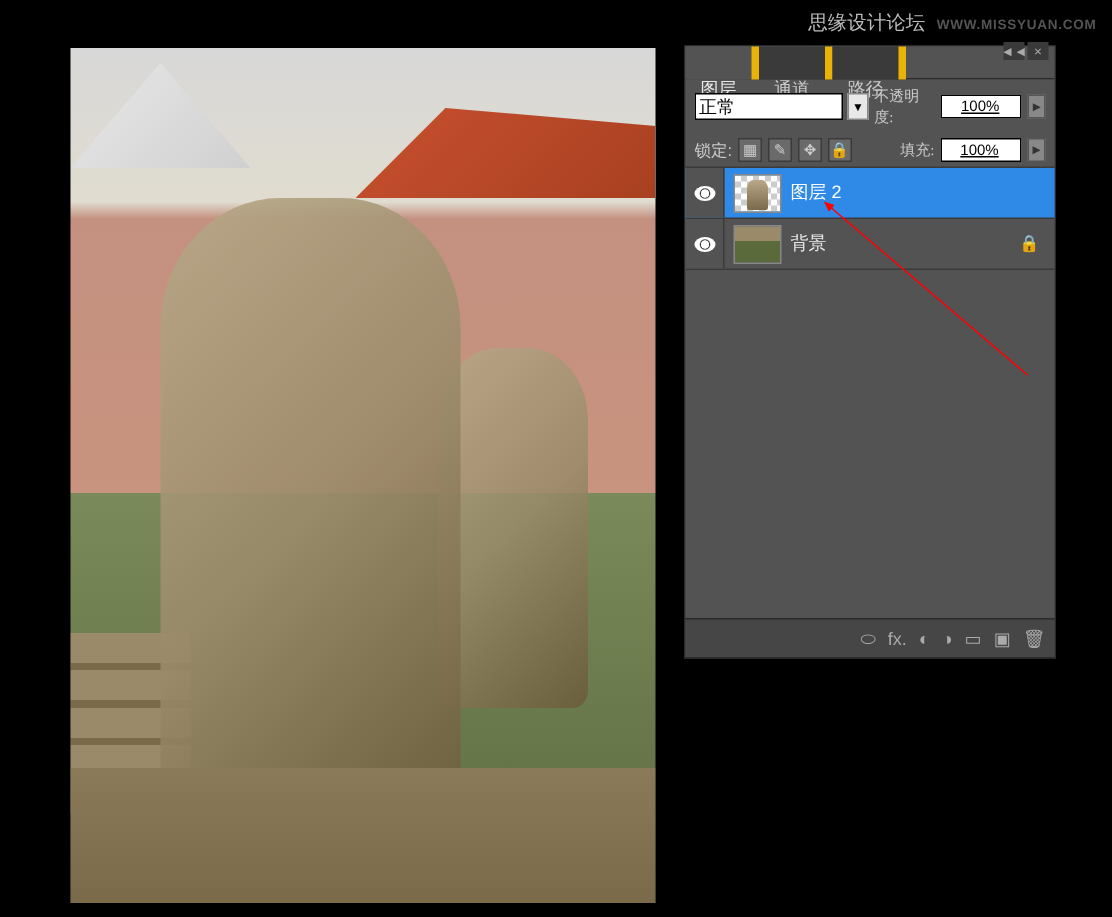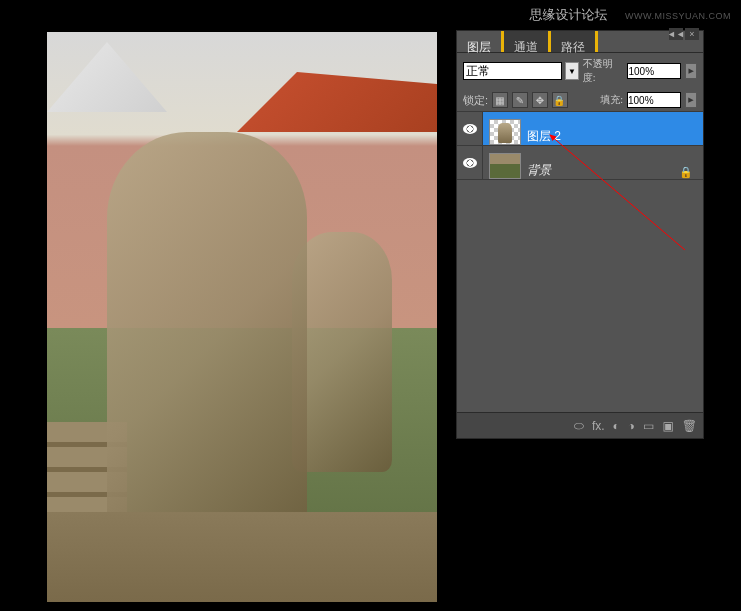--- a/index.html
+++ b/index.html
@@ -16,22 +16,23 @@
       position: absolute;
       top: 6px;
       right: 10px;
       color: #bbb;
       font-size: 13px;
       z-index: 5;
     }
     .watermark .sub {
       color: #555;
       font-size: 9px;
-      margin-left: 14px;
+      margin-left: 4px;
       letter-spacing: 0.5px;
+      font-weight: bold;
     }
     .canvas-image {
       position: absolute;
       left: 47px;
       top: 32px;
       width: 390px;
       height: 570px;
       background: linear-gradient(180deg, #d8d8d8 0%, #e0dccf 18%, #c49080 20%, #c8947f 52%, #7a8a5a 52%, #5b6b3f 100%);
       overflow: hidden;
     }
@@ -117,25 +118,25 @@
       justify-content: center;
       cursor: pointer;
     }
     .panel-tabs {
       display: flex;
       background: #535353;
       border-bottom: 1px solid #2a2a2a;
       height: 22px;
     }
     .tab {
-      padding: 8px 10px 2px;
+      padding: 20px 10px 2px;
       color: #ccc;
       font-size: 12px;
       background: #3a3a3a;
-      border-right: 3px solid #eab308;
+      border-right: 5px solid #eab308;
       cursor: pointer;
     }
     .tab.active {
       background: #535353;
       color: #e8e8e8;
     }
     .panel-options {
       display: flex;
       align-items: center;
       padding: 4px 6px;
@@ -166,22 +167,23 @@
       font-size: 10px;
       margin-left: auto;
       font-family: Liberation Serif, serif;
     }
     .opt-input {
       width: 54px;
       height: 16px;
       background: #fff;
       border: 1px solid #000;
       font-size: 10px;
-      text-align: left;
+      text-align: center;
       padding-right: 2px;
+      text-decoration: underline;
     }
     .opt-arrow {
       width: 12px;
       height: 16px;
       background: #888;
       border: 1px solid #555;
       color: #333;
       font-size: 7px;
       display: flex;
       align-items: center;
@@ -209,21 +211,21 @@
       justify-content: center;
       font-size: 10px;
       color: #ccc;
     }
     .layers-list {
       background: #535353;
       min-height: 300px;
     }
     .layer-row {
       display: flex;
-      align-items: flex-end;
+      align-items: center;
       height: 34px;
       border-bottom: 1px solid #3a3a3a;
     }
     .layer-row.selected {
       background: #2e8ae6;
     }
     .eye-cell {
       width: 26px;
       height: 100%;
       display: flex;
@@ -269,21 +271,21 @@
       background: #d8c8a8;
     }
     .thumb.bg {
       background: linear-gradient(#9a8a6a 40%, #5a6a3a 40%);
     }
     .layer-name {
       color: #e8e8e8;
       font-size: 12px;
     }
     .layer-row.selected .layer-name { color: #fff; }
-    .layer-name.italic { font-style: italic; }
+    .layer-name.italic { }
     .lock-small {
       margin-left: auto;
       margin-right: 10px;
       color: #ccc;
       font-size: 11px;
     }
     .panel-footer {
       display: flex;
       justify-content: flex-end;
       align-items: center;

